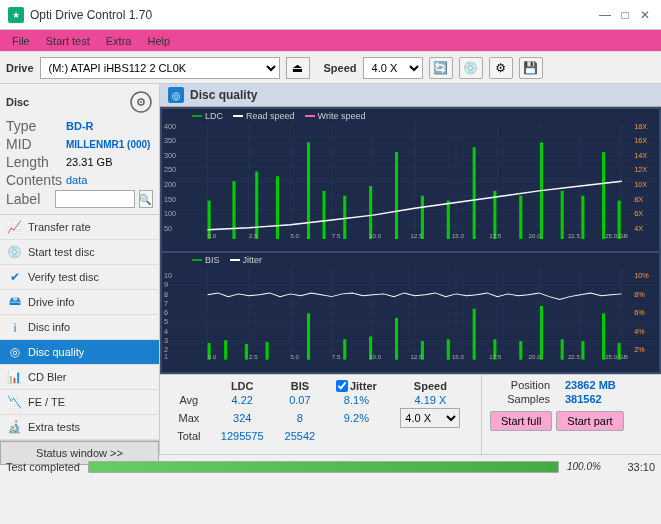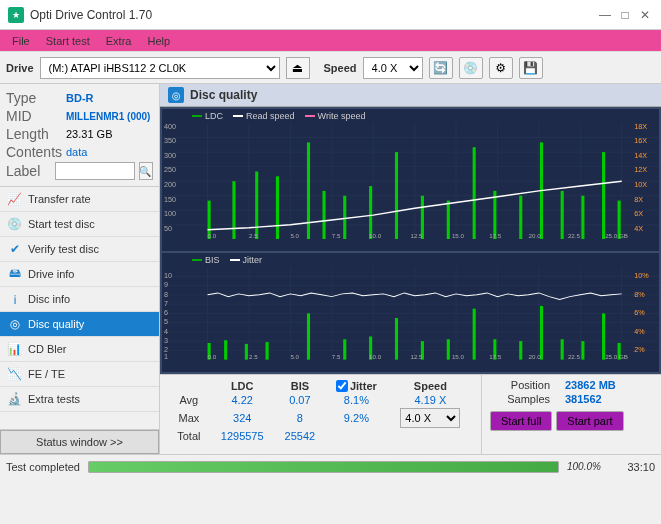--- a/index.html
+++ b/index.html
@@ -83,21 +83,21 @@
     .stats-table th { color: #333; font-weight: bold; text-align: center; padding: 1px 6px; }
     .stats-table td { text-align: center; padding: 1px 6px; }
     .stats-table td.blue { color: #0066cc; }
     .stats-label { color: #333; font-weight: normal; }
     
     .stats-right { display: flex; flex-direction: column; padding: 4px 8px; gap: 2px; border-left: 1px solid #ccc; min-width: 180px; }
     .stats-right-row { display: flex; align-items: center; gap: 15px; }
     .stats-right-label { font-size: 11px; color: #333; width: 60px; text-align: right; }
     .stats-right-val { font-size: 11px; color: #0066cc; font-weight: bold; }
     
-    .start-btn { background: #a21caf; border: 1px solid #aaa; padding: 3px 10px; font-size: 11px; cursor: pointer; border-radius: 2px; white-space: nowrap; }
+    .start-btn { background: #f9a8d4; border: 1px solid #aaa; padding: 3px 10px; font-size: 11px; cursor: pointer; border-radius: 2px; white-space: nowrap; }
     
     .speed-select-small { height: 20px; font-size: 11px; border: 1px solid #aaa; width: 60px; }
 
     
     .progress-bar-area { background: #f0f0f0; border-top: 1px solid #ccc; display: flex; align-items: center; gap: 8px; padding: 3px 6px; height: 24px; }
     .progress-track { flex: 1; height: 12px; background: #ccc; border: 1px solid #aaa; border-radius: 1px; overflow: hidden; }
     .progress-fill { height: 100%; background: linear-gradient(to right, #66cc66, #44aa44); }
     .progress-pct { font-size: 10px; color: #333; width: 40px; text-align: left; font-style: italic; }
     .progress-time { font-size: 11px; color: #333; width: 40px; text-align: right; }
     .progress-status { font-size: 11px; color: #333; }
@@ -138,20 +138,30 @@
   <button class="toolbar-icon-btn">💿</button>
   <button class="toolbar-icon-btn">⚙</button>
   <button class="toolbar-icon-btn">💾</button>
 </div>
 
 <div class="main-layout" style="height: 370px;">
 
   <div class="sidebar">
 
     <div class="disc-panel">
+      <div class="disc-panel-header">
+        <span class="disc-label">Disc</span>
+        <div class="disc-icon">
+          <svg width="24" height="24" viewBox="0 0 24 24">
+              <circle cx="12" cy="12" r="10" fill="none" stroke="#666" stroke-width="1.5"></circle>
+              <circle cx="12" cy="12" r="3" fill="none" stroke="#666" stroke-width="1.5"></circle>
+              <circle cx="12" cy="12" r="1" fill="#666"></circle>
+            </svg>
+        </div>
+      </div>
       <div class="disc-row">
         <span class="disc-key">Type</span>
         <span class="disc-val-blue">BD-R</span>
       </div>
       <div class="disc-row">
         <span class="disc-key">MID</span>
         <span class="disc-val-blue" style="font-size:10px;">MILLENMR1 (000)</span>
       </div>
       <div class="disc-row">
         <span class="disc-key">Length</span>

